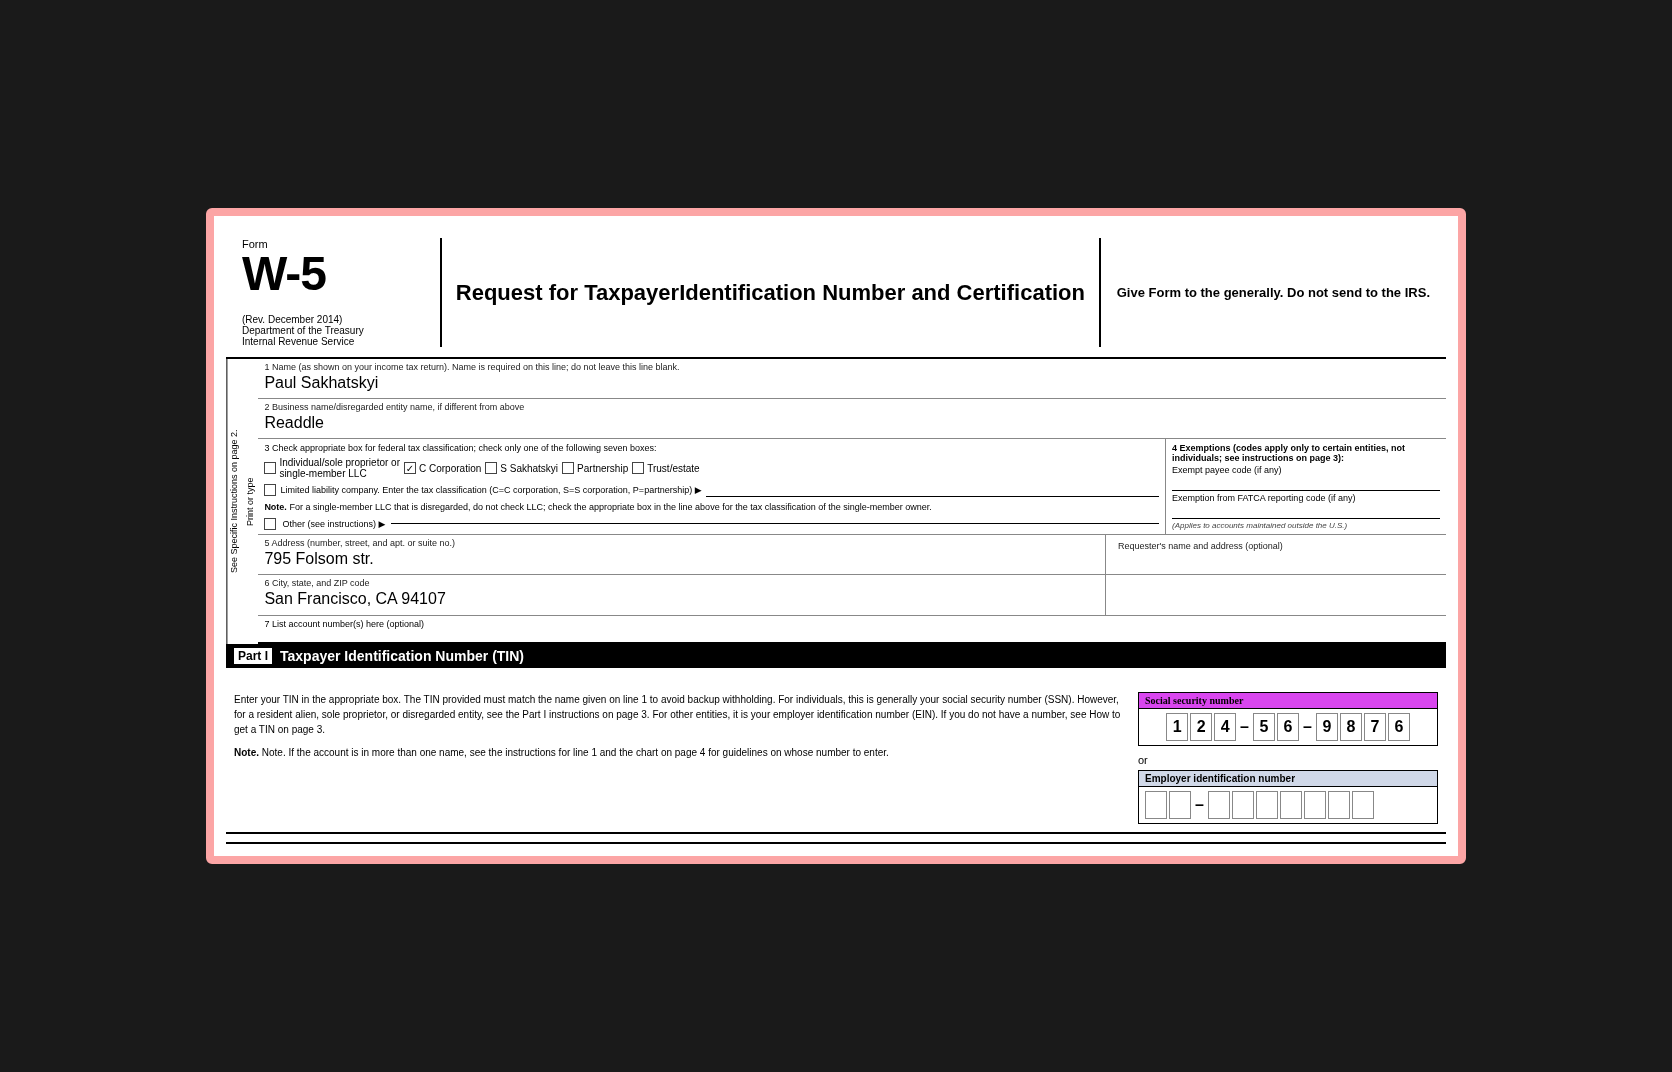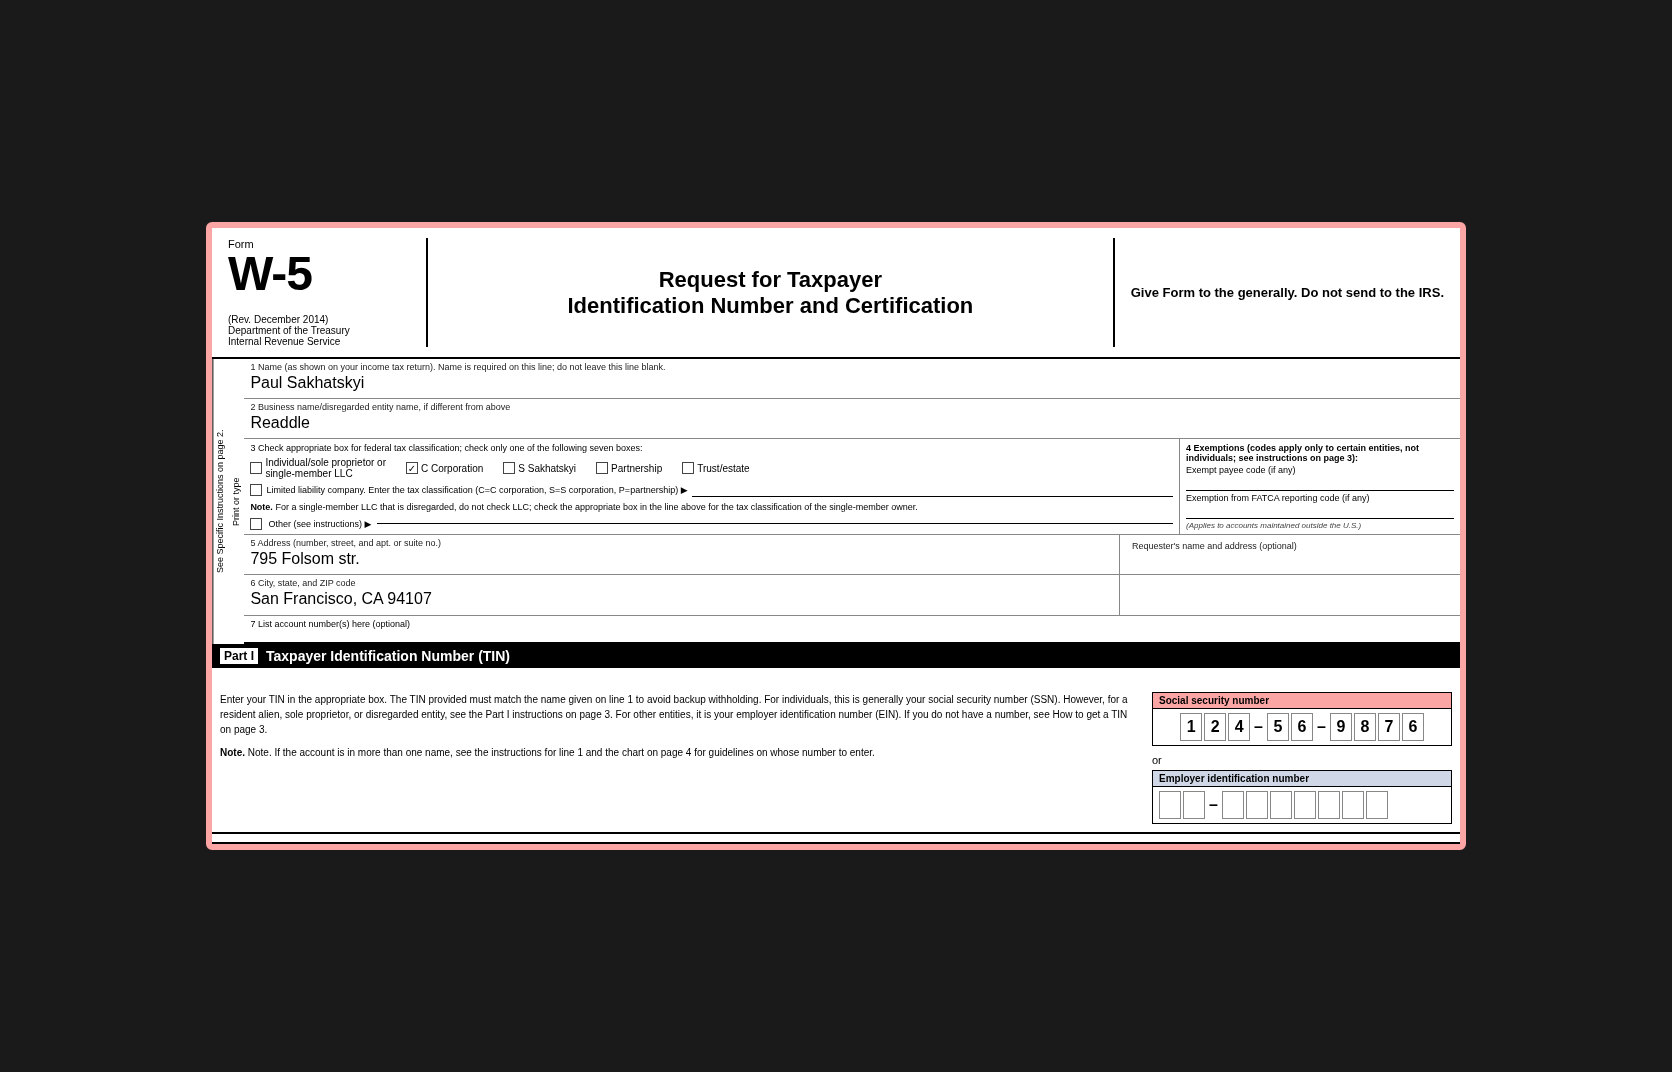--- a/index.html
+++ b/index.html
@@ -7,24 +7,24 @@
       background: #1a1a1a;
       display: flex;
       justify-content: center;
       align-items: center;
       min-height: 100vh;
       font-family: Arial, Helvetica, sans-serif;
       font-size: 12px;
     }
     .page-wrapper {
       background: #fff;
-      border: 6px solid #fca5a5;
+      border: 8px solid #fca5a5;
       border-radius: 6px;
       width: 1260px;
-      padding: 0;
+      padding: 12px;
       overflow: hidden;
     }
     
     .header {
       display: flex;
       border-bottom: 2px solid #000;
       padding: 10px 16px;
       align-items: stretch;
     }
     .header-left {
@@ -47,21 +47,20 @@
     .form-rev {
       font-size: 10px;
       margin-top: 16px;
     }
     .form-dept {
       font-size: 10px;
     }
     .header-center {
       flex: 1;
       display: flex;
-      flex-direction: column;
       justify-content: center;
       align-items: center;
       text-align: center;
     }
     .header-title {
       font-size: 22px;
       font-weight: 900;
     }
     .header-subtitle {
       font-size: 22px;
@@ -125,21 +124,21 @@
       padding: 4px 6px;
       font-size: 9px;
     }
     .class-header {
       font-size: 9px;
       margin-bottom: 4px;
     }
     .checkboxes-row {
       display: flex;
       align-items: center;
-      gap: 20px;
+      gap: 4px;
       flex-wrap: wrap;
       margin-bottom: 4px;
     }
     .checkbox-item {
       display: flex;
       align-items: center;
       gap: 3px;
       font-size: 10px;
     }
     .checkbox {
@@ -254,25 +253,26 @@
       line-height: 1.5;
     }
     .part-i-right {
       width: 300px;
     }
     .ssn-box {
       border: 1px solid #000;
       margin-bottom: 8px;
     }
     .ssn-label {
-      background: #fca5a5;
+      background: #d946ef;
       font-size: 10px;
       font-weight: bold;
       padding: 2px 6px;
       border-bottom: 1px solid #000;
+      font-family: Liberation Serif, serif;
     }
     .ssn-digits {
       display: flex;
       align-items: center;
       justify-content: center;
       padding: 4px 6px;
       gap: 2px;
     }
     .ssn-digit {
       width: 22px;

